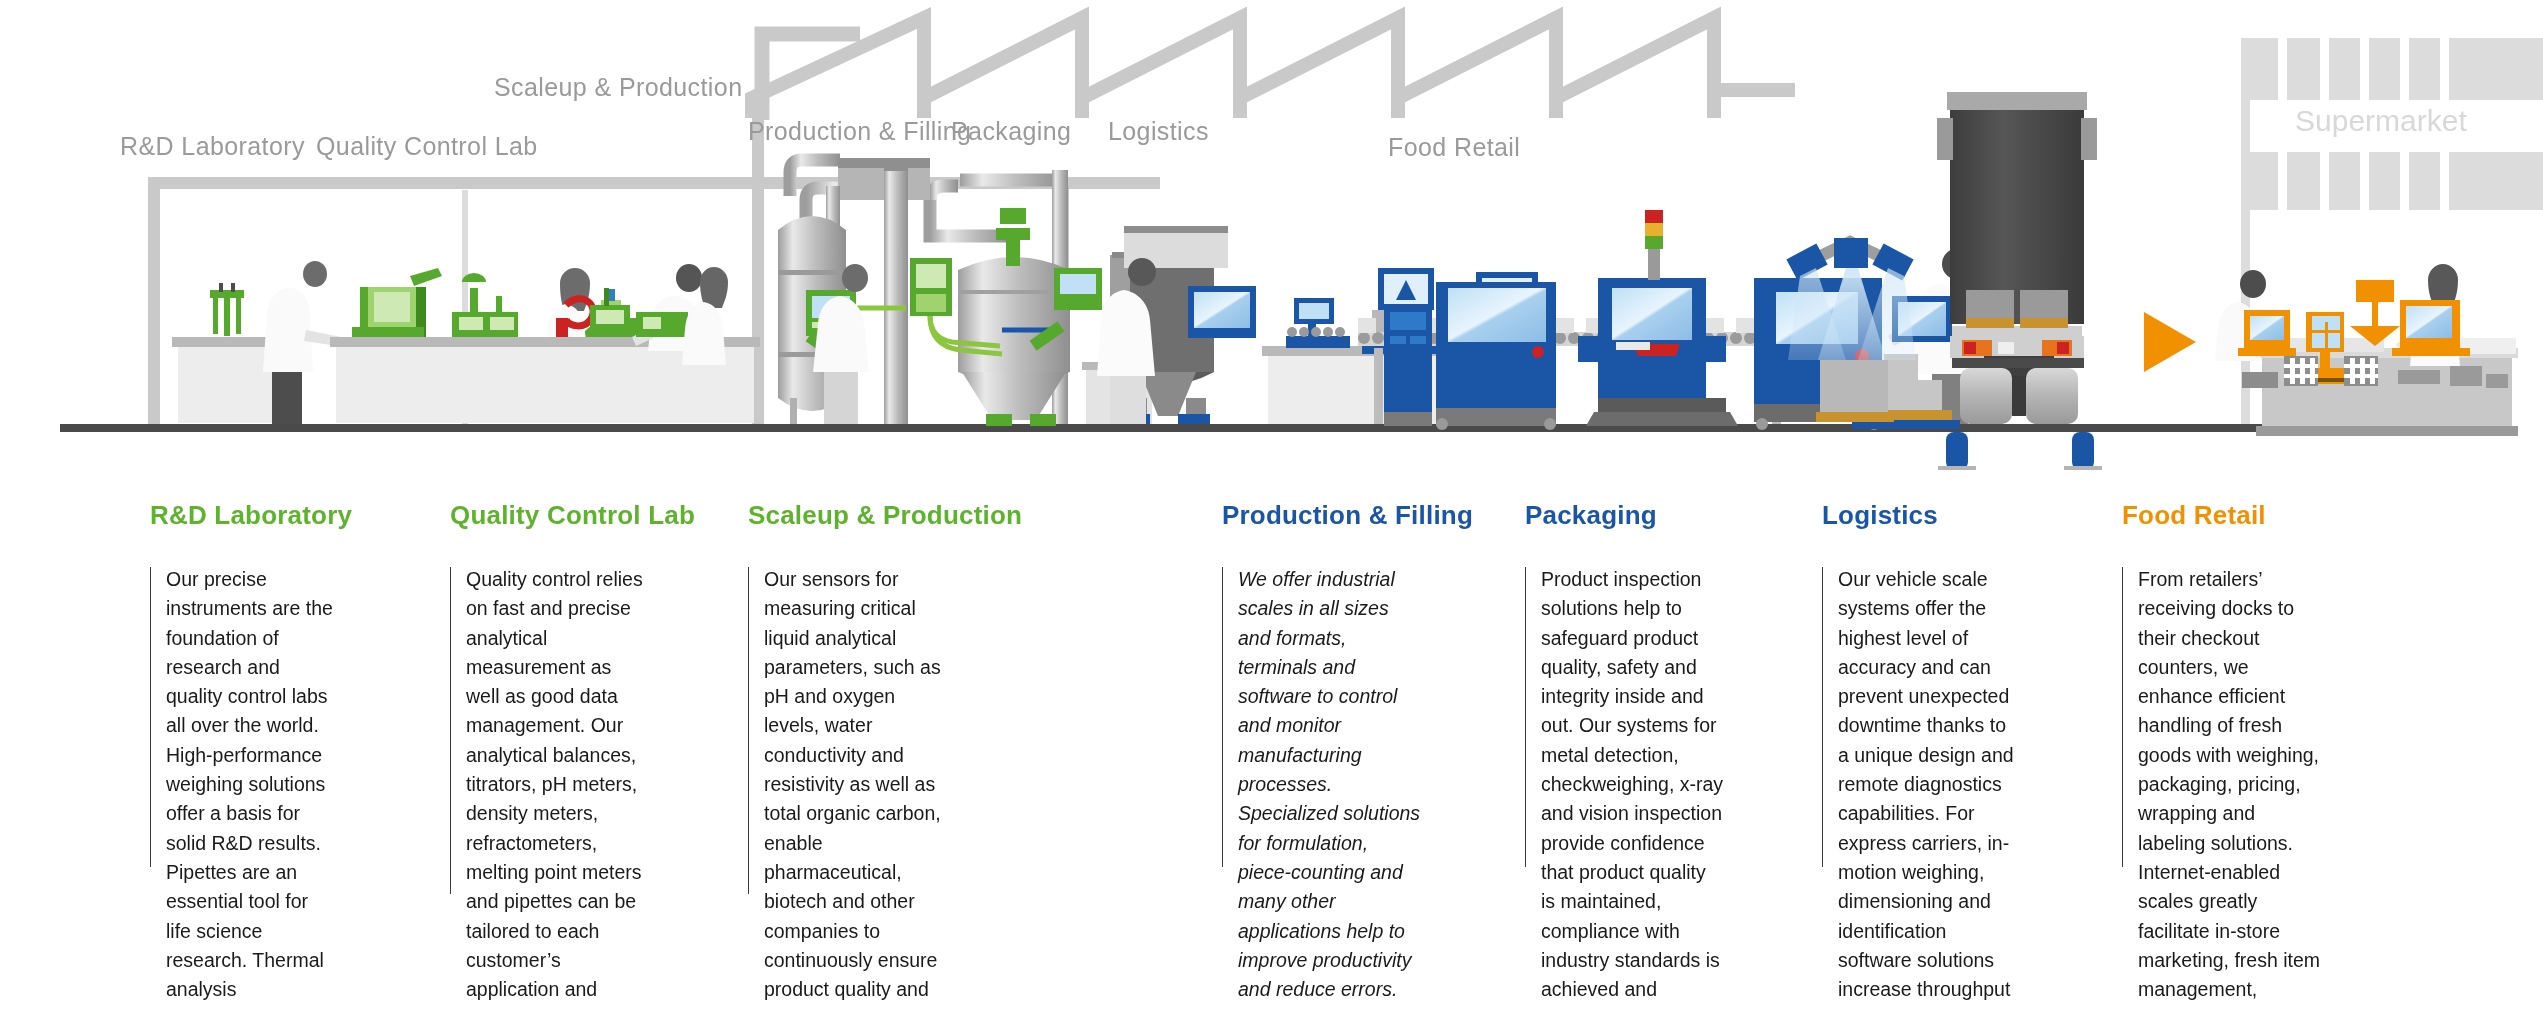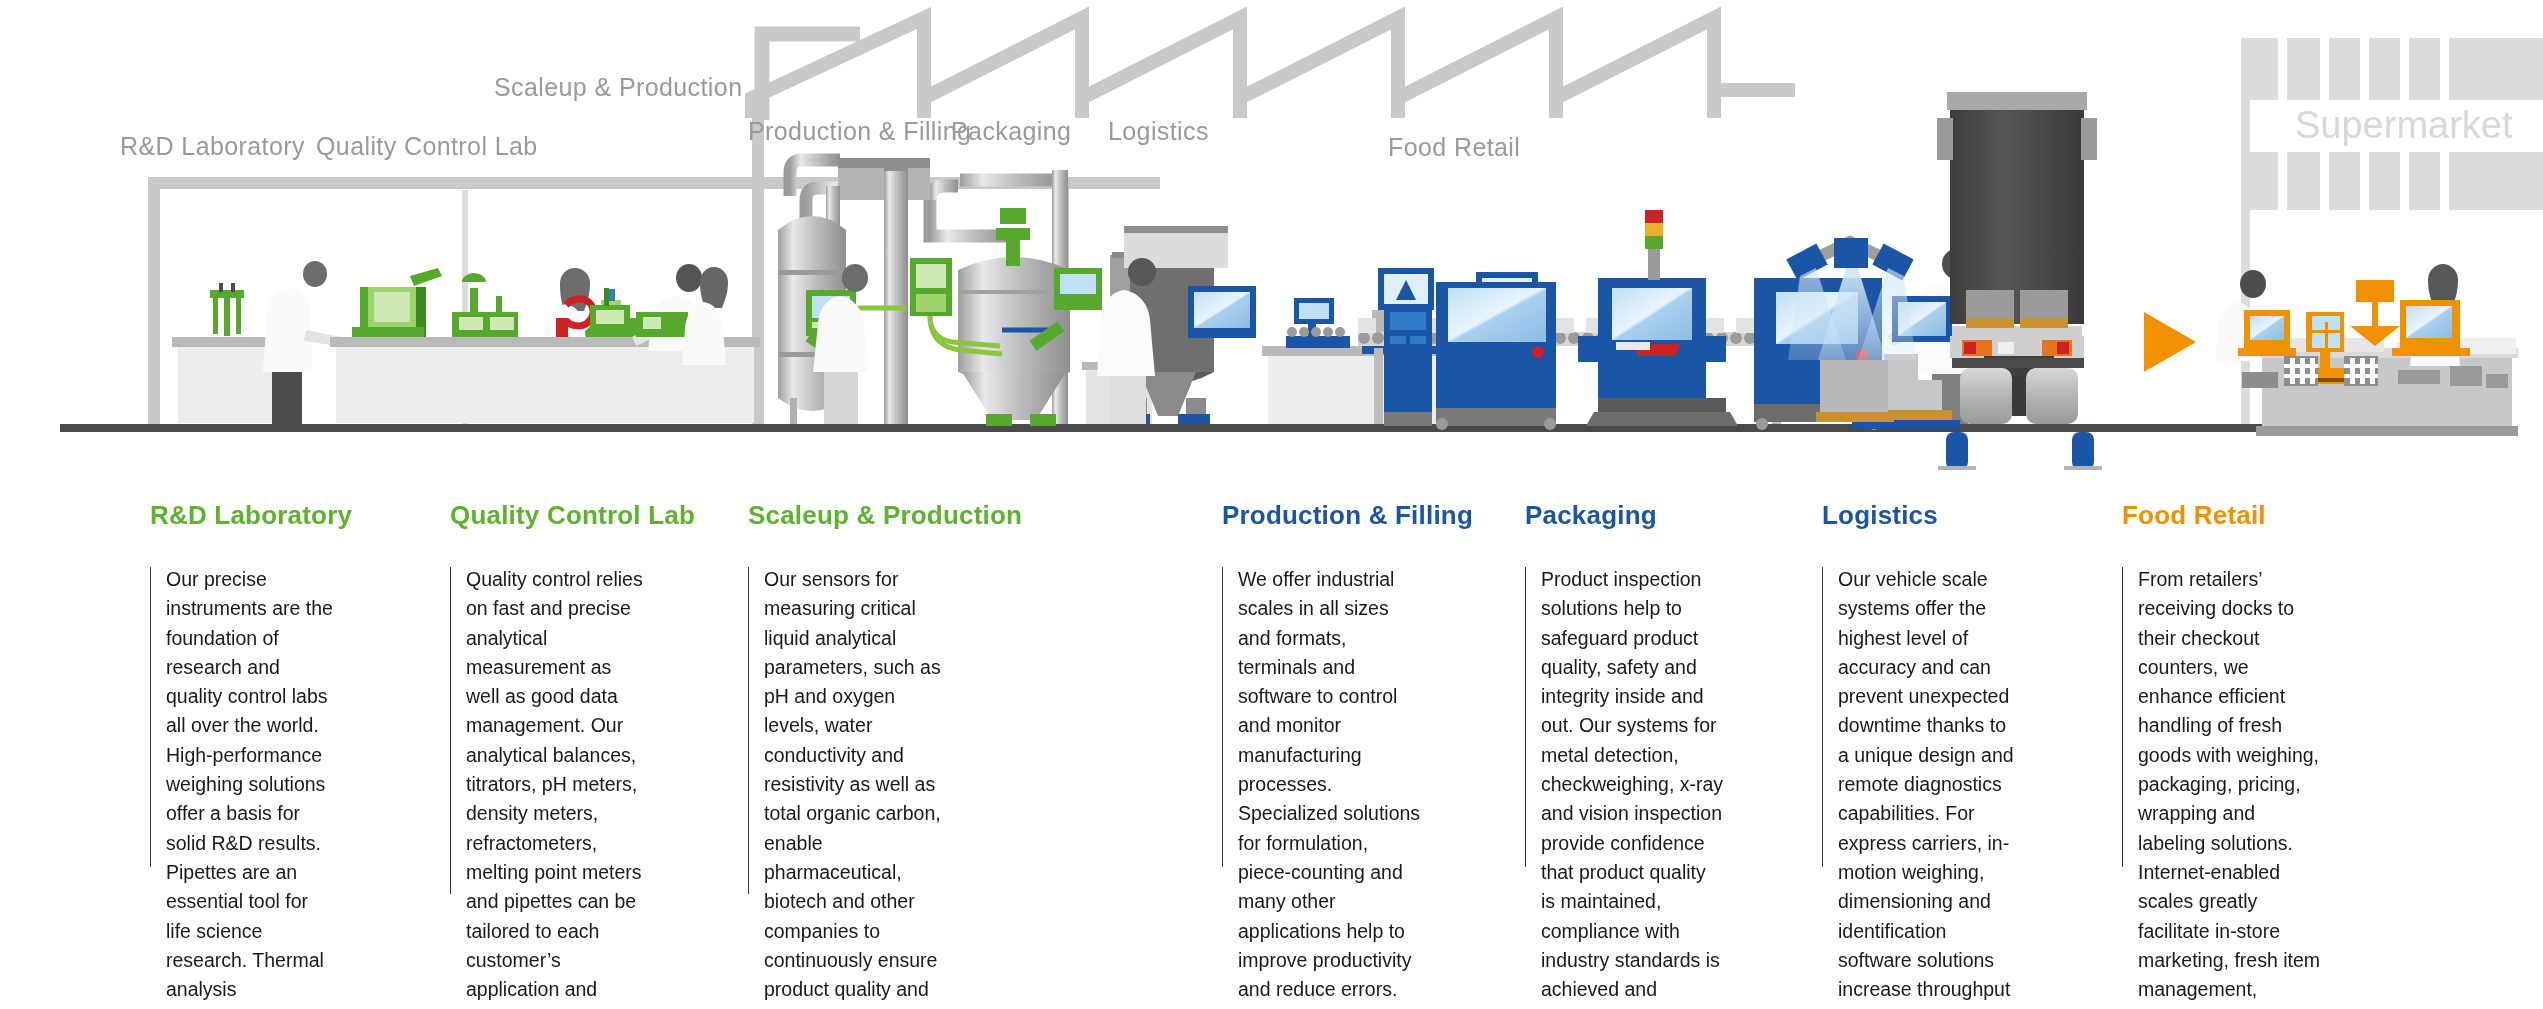--- a/index.html
+++ b/index.html
@@ -20,21 +20,21 @@
     position:absolute;
     color:#9a9a9a;
     font-size:25px;
     letter-spacing:.4px;
     white-space:nowrap;
     font-family:"Liberation Sans", sans-serif;
   }
   .supermarket-label{
     position:absolute;
     color:#d8d8d8;
-    font-size:38px;
+    font-size:30px;
     white-space:nowrap;
   }
 
   
   .cols{position:absolute;left:0;top:500px;width:2543px;height:509px;}
   .col{position:absolute;top:0;}
   .col h3{
     margin:0 0 34px 0;
     font-size:26px;
     font-weight:bold;
@@ -647,21 +647,21 @@
       <div class="body" data-name="column-body-quality-control-lab" style="min-height: 327px;">Quality control relies on fast and precise analytical measurement as well as good data management. Our analytical balances, titrators, pH meters, density meters, refractometers, melting point meters and pipettes can be tailored to each customer’s application and provide a fully documented workflow for every quality control lab.</div>
     </div>
 
     <div class="col green" style="left:748px;width:200px;" data-name="column-scaleup-production">
       <h3 data-name="column-title-scaleup-production">Scaleup &amp; Production</h3>
       <div class="body" data-name="column-body-scaleup-production" style="min-height: 327px;">Our sensors for measuring critical liquid analytical parameters, such as pH and oxygen levels, water conductivity and resistivity as well as total organic carbon, enable pharmaceutical, biotech and other companies to continuously ensure product quality and meet regulatory standards. Our transmitters and connectivity solutions make data collection and integration into control systems efficient and flexible.</div>
     </div>
 
     <div class="col blue" style="left:1222px;width:200px;" data-name="column-production-filling">
       <h3 data-name="column-title-production-filling">Production &amp; Filling</h3>
-      <div class="body" data-name="column-body-production-filling" style="min-height: 300px;">We offer industrial scales in all sizes and formats, terminals and software to control and monitor manufacturing processes. Specialized solutions for formulation, piece-counting and many other applications help to improve productivity and reduce errors.</div>
+      <div class="body" data-name="column-body-production-filling" style="min-height: 300px; font-style: italic;">We offer industrial scales in all sizes and formats, terminals and software to control and monitor manufacturing processes. Specialized solutions for formulation, piece-counting and many other applications help to improve productivity and reduce errors.</div>
     </div>
 
     <div class="col blue" style="left:1525px;width:200px;" data-name="column-packaging">
       <h3 data-name="column-title-packaging">Packaging</h3>
       <div class="body" data-name="column-body-packaging" style="min-height: 300px;">Product inspection solutions help to safeguard product quality, safety and integrity inside and out. Our systems for metal detection, checkweighing, x-ray and vision inspection provide confidence that product quality is maintained, compliance with industry standards is achieved and consumers and brands are protected.</div>
     </div>
 
     <div class="col blue" style="left:1822px;width:200px;" data-name="column-logistics">
       <h3 data-name="column-title-logistics">Logistics</h3>
       <div class="body" data-name="column-body-logistics" style="min-height: 300px;">Our vehicle scale systems offer the highest level of accuracy and can prevent unexpected downtime thanks to a unique design and remote diagnostics capabilities. For express carriers, in-motion weighing, dimensioning and identification software solutions increase throughput and provide revenue recovery opportunities.</div>

